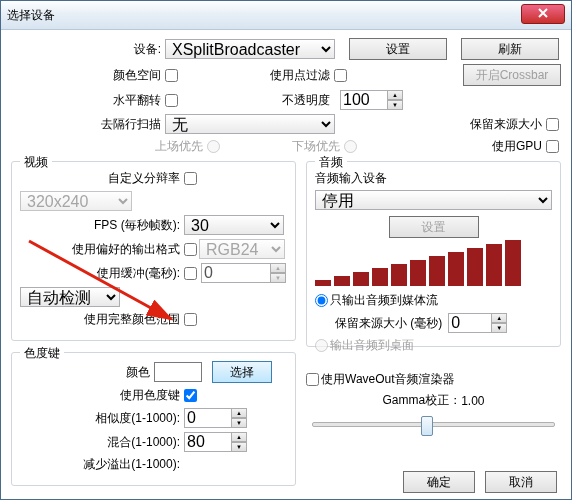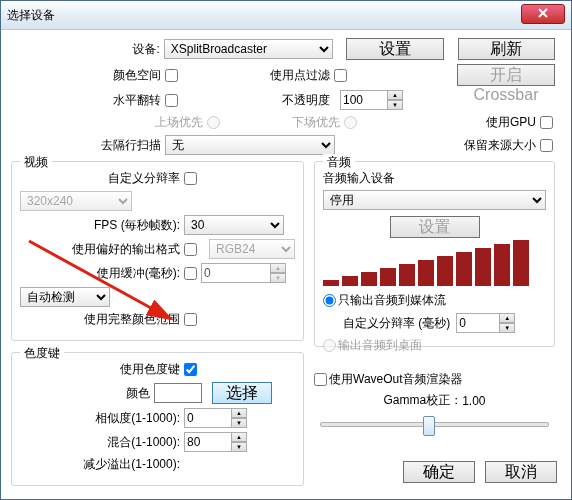--- a/index.html
+++ b/index.html
@@ -1,25 +1,25 @@
 <!DOCTYPE html>
 <html><head>
 <meta charset="utf-8">
 <style>
 html,body{margin:0;padding:0;font-family:"Microsoft YaHei",SimSun,Tahoma,sans-serif;font-size:12px;background:#fff}
 .window{width:572px;height:500px;box-sizing:border-box;border:1px solid #4a6a8a;background:#fff;position:relative}
 .titlebar{height:28px;background:linear-gradient(#fdfefe,#e8f0f7 45%,#d7e4f0);border-bottom:1px solid #b8c8d8;display:flex;align-items:center;padding:0 6px;position:relative}
 .titlebar .title{font-size:12px;color:#000}
 .titlebar .close{position:absolute;right:6px;top:3px;width:42px;height:18px;border-radius:3px;background:linear-gradient(#e68,#c9302c);border:1px solid #8b1a1a;color:#fff;text-align:center;font-size:10px;line-height:16px;font-family:Arial}
-.body{padding:8px 16px 8px 10px}
+.body{padding:8px 10px 8px 10px}
 .row{display:flex;align-items:center;margin-bottom:4px}
 .lbl{text-align:right;padding-right:4px;color:#000}
-select,input[type=text]{font-size:12px;font-family:inherit;box-sizing:border-box;border:1px solid #abadb3;background:#fff;height:20px;padding:0 2px}
+select,input[type=text]{font-size:16px;font-family:inherit;box-sizing:border-box;border:1px solid #abadb3;background:#fff;height:20px;padding:0 2px}
 select{background:linear-gradient(#fff,#e9e9e9)}
-.btn{height:22px;box-sizing:border-box;border:1px solid #707070;background:linear-gradient(#f6f6f6,#e1e1e1);font-size:16px;font-family:Liberation Sans, sans-serif;cursor:pointer;padding:0 4px;color:#000}
+.btn{height:22px;box-sizing:border-box;border:1px solid #707070;background:linear-gradient(#f6f6f6,#e1e1e1);font-size:12px;font-family:Liberation Sans, sans-serif;cursor:pointer;padding:0 4px;color:#000}
 .btn:disabled{color:#9f9f9f}
 .btn.primary{background:linear-gradient(#eaf6fd,#bee6fd);border:1px solid #3c7fb1}
 input[type=checkbox]{margin:0 2px 0 0;vertical-align:middle;width:13px;height:13px}
 input[type=radio]{margin:0 2px 0 0;vertical-align:middle}
 .fieldset{border:1px solid #d0d6dc;border-radius:3px;padding:8px 8px 8px 8px;margin-top:2px;position:relative}
 .legend{position:absolute;top:-8px;left:8px;background:#fff;padding:0 4px;font-size:12px}
 .spinner{display:inline-flex;align-items:center}
 .spinner input{width:48px;height:20px}
 .spin-btns{display:flex;flex-direction:column;margin-left:-1px}
 .spin-btns button{width:16px;height:10px;font-size:6px;line-height:6px;padding:0;border:1px solid #acacac;background:linear-gradient(#f3f3f3,#dedede);cursor:pointer}
@@ -27,21 +27,21 @@
 .left{flex:0 0 285px}
 .right{flex:1}
 .bars{display:flex;align-items:flex-end;gap:3px;height:46px;padding:2px 0 6px 0}
 .bar{width:16px;background:#9b1c1c}
 .slider-row{display:flex;align-items:center;margin-top:4px}
 .slider-row .track{position:relative;flex:1;height:20px;margin:0 6px}
 .slider-row .rail{position:absolute;left:0;right:0;top:9px;height:3px;background:#e5e5e5;border:1px solid #b0b0b0;border-radius:2px}
 .slider-row .thumb{position:absolute;top:3px;width:10px;height:18px;background:linear-gradient(#f4f9fe,#cfe5f6);border:1px solid #6e8ea9;border-radius:2px}
 .arrow{position:absolute;pointer-events:none}
 .arrow svg{overflow:visible}
-.footer{position:absolute;bottom:16px;right:14px;display:flex;gap:10px}
+.footer{position:absolute;bottom:6px;right:14px;display:flex;gap:10px}
 .footer .btn{width:72px}
 .disabled-text{color:#9f9f9f}
 .swatch{width:46px;height:18px;border:1px solid #7a7a7a;background:#fff;display:inline-block}
 </style>
 </head>
 <body>
 
 <div class="window">
   <div class="titlebar">
     <span class="title">选择设备</span>
@@ -82,90 +82,90 @@
       <div class="spinner">
         <input type="text" value="100" style="">
         <div class="spin-btns">
             <button>▲</button>
             <button>▼</button>
           </div>
       </div>
     </div>
 
     <div class="row">
+      <span class="lbl" style="width:150px">去隔行扫描</span>
+      <select style="width:170px"><option>无</option></select>
+      <div style="flex:1"></div>
+      <span class="lbl">保留来源大小</span>
+      <input type="checkbox" style="">
+    </div>
+
+    <div class="row">
       <span class="lbl disabled-text" style="width:192px">上场优先</span>
       <input type="radio" disabled="" style="">
       <div style="width:70px"></div>
       <span class="lbl disabled-text">下场优先</span>
       <input type="radio" disabled="" style="">
       <div style="flex:1"></div>
       <span class="lbl">使用GPU</span>
       <input type="checkbox" style="">
     </div>
 
-    <div class="row">
-      <span class="lbl" style="width:150px">去隔行扫描</span>
-      <select style="width:170px"><option>无</option></select>
-      <div style="flex:1"></div>
-      <span class="lbl">保留来源大小</span>
-      <input type="checkbox" style="">
-    </div>
-
     <div class="cols">
       <div class="left">
 
         <div class="fieldset">
           <span class="legend">视频</span>
           <div class="row">
               <span class="lbl" style="width:160px">自定义分辩率</span>
               <input type="checkbox" style="">
             </div>
           <div class="row">
               <select style="width:112px" disabled=""><option>320x240</option></select>
             </div>
           <div class="row">
               <span class="lbl" style="width:160px">FPS (毎秒帧数):</span>
               <select style="width:100px"><option>30</option></select>
             </div>
           <div class="row">
               <span class="lbl" style="width:160px">使用偏好的输出格式</span>
               <input type="checkbox" style="">
-              <select style="width:86px;margin-left:10px" disabled=""><option>RGB24</option></select>
+              <select style="width:86px;margin-left:0" disabled=""><option>RGB24</option></select>
             </div>
           <div class="row">
               <span class="lbl" style="width:160px">使用缓冲(毫秒):</span>
               <input type="checkbox" style="">
             <div class="spinner" style="margin-left:2px">
                 <input type="text" disabled="" style="width: 70px;" value="0">
                 <div class="spin-btns">
                   <button disabled="">▲</button>
                   <button disabled="">▼</button>
                 </div>
               </div>
           </div>
           <div class="row">
-              <select style="width:90px"><option>自动检测</option></select>
+              <select style="width:100px"><option>自动检测</option></select>
             </div>
           <div class="row">
               <span class="lbl" style="width:160px">使用完整颜色范围</span>
               <input type="checkbox" style="">
             </div>
         </div>
 
         <div class="fieldset" style="margin-top:11px">
           <span class="legend">色度键</span>
-          <div class="row">
-              <span class="lbl" style="width:160px">使用色度键</span>
-              <input type="checkbox" checked="" style="">
-            </div>
           <div class="row">
               <span class="lbl" style="width:130px">颜色</span>
               <span class="swatch"></span>
               <div style="width:10px"></div>
               <button class="btn primary" style="width:60px">选择</button>
+            </div>
+          <div class="row">
+              <span class="lbl" style="width:160px">使用色度键</span>
+              <input type="checkbox" checked="" style="">
             </div>
           <div class="row">
               <span class="lbl" style="width:160px">相似度(1-1000):</span>
               <div class="spinner">
                 <input type="text" value="0" style="">
                 <div class="spin-btns">
                   <button>▲</button>
                   <button>▼</button>
                 </div>
               </div>
@@ -204,21 +204,21 @@
               <div class="bar" style="height:34px"></div>
               <div class="bar" style="height:38px"></div>
               <div class="bar" style="height:42px"></div>
               <div class="bar" style="height:46px"></div>
           </div>
           <div class="row">
               <input type="radio" checked="" style="">
               <span>只输出音频到媒体流</span>
             </div>
           <div class="row" style="padding-left:20px">
-              <span>自定义分辩率 (毫秒)</span>
+              <span>保留来源大小 (毫秒)</span>
               <div style="width:6px"></div>
               <div class="spinner">
                 <input type="text" style="width: 44px;" value="0">
                 <div class="spin-btns">
                   <button>▲</button>
                   <button>▼</button>
                 </div>
               </div>
             </div>
           <div class="row disabled-text">

